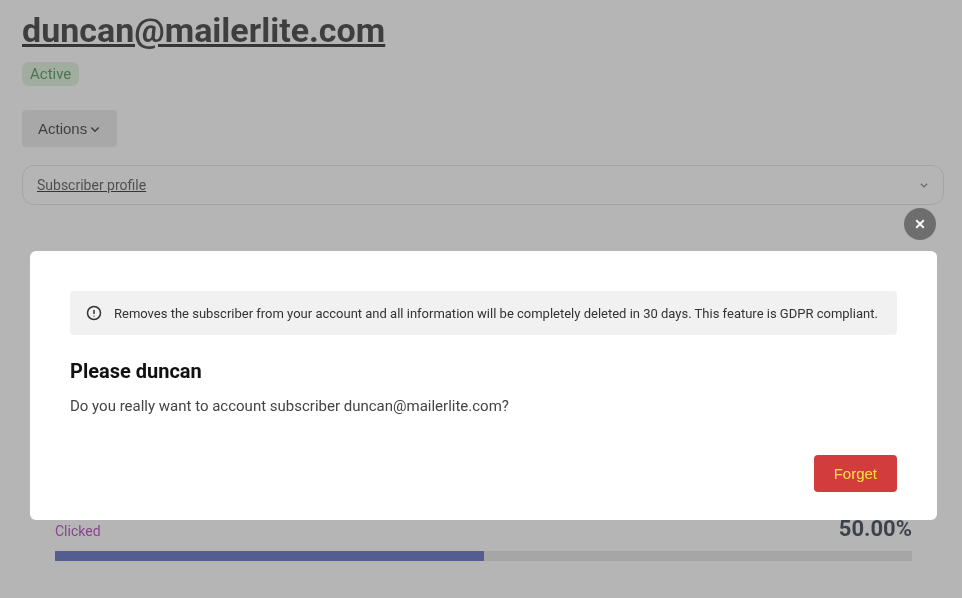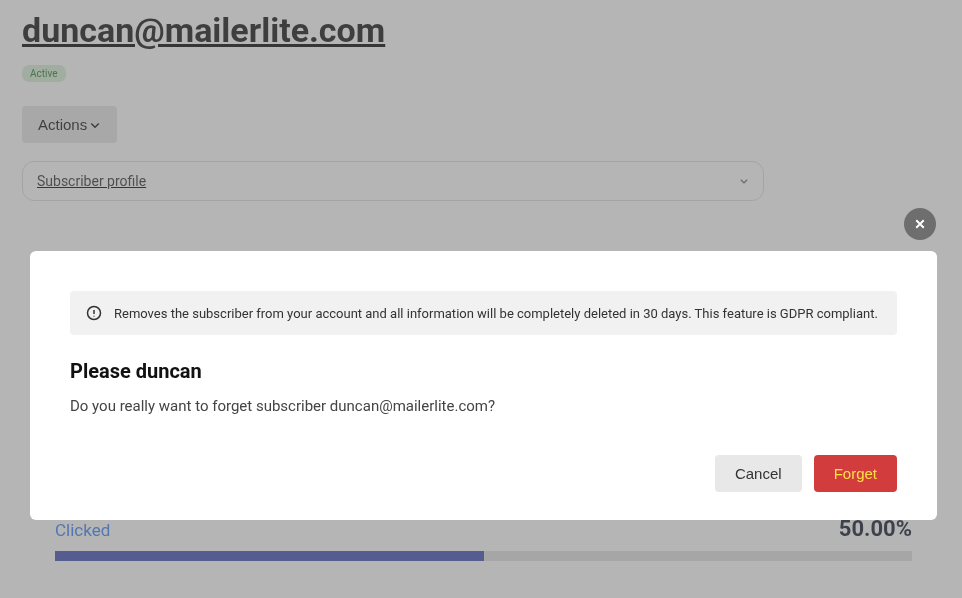--- a/index.html
+++ b/index.html
@@ -26,21 +26,21 @@
       font-size: 34px;
       font-weight: 700;
       color: #111;
       margin-bottom: 12px;
     }
     
     .status-badge {
       display: inline-block;
       background: #d4eed4;
       color: #2e7d32;
-      font-size: 10px;
+      font-size: 15px;
       padding: 3px 8px;
       border-radius: 7px;
       margin-bottom: 24px;
     }
     
     .actions-button {
       display: inline-flex;
       align-items: center;
       gap: 2px;
       background: #e5e5e5;
@@ -54,21 +54,21 @@
       margin-bottom: 18px;
     }
     
     .chevron-down {
       width: 12px;
       height: 12px;
       display: inline-block;
     }
     
     .profile-select {
-      width: 742px;
+      width: 922px;
       display: flex;
       align-items: center;
       justify-content: space-between;
       background: #fff;
       border: 1px solid #ddd;
       border-radius: 12px;
       padding: 11px 14px;
       font-size: 14px;
       color: #333;
       cursor: pointer;
@@ -91,22 +91,22 @@
     }
     
     .stat-label-line {
       display: flex;
       justify-content: space-between;
       align-items: baseline;
       margin-bottom: 10px;
     }
     
     .stat-label {
-      font-size: 17px;
-      color: #3b82f6;
+      font-size: 14px;
+      color: #a21caf;
     }
     
     .stat-value {
       font-size: 22px;
       font-weight: 700;
       color: #0f172a;
     }
     
     .progress-bar {
       width: 100%;
@@ -263,18 +263,17 @@
 <div class="modal">
   <div class="info-banner">
     <svg viewBox="0 0 16 16" fill="none" stroke="currentColor" stroke-width="1.5">
       <circle cx="8" cy="8" r="6.5"></circle>
       <line x1="8" y1="5" x2="8" y2="9"></line>
       <circle cx="8" cy="11.2" r="0.6" fill="currentColor" stroke="none"></circle>
     </svg>
     <span class="info-text">Removes the subscriber from your account and all information will be completely deleted in 30 days. This feature is GDPR compliant.</span>
   </div>
   <h2 class="modal-title">Please duncan</h2>
-  <p class="modal-body">Do you really want to forget subscriber duncan@mailerlite.com?</p>
+  <p class="modal-body">Do you really want to account subscriber duncan@mailerlite.com?</p>
   <div class="modal-footer">
-    <button class="btn btn-cancel">Cancel</button>
     <button class="btn btn-forget">Forget</button>
   </div>
 </div>
 
 </body></html>

